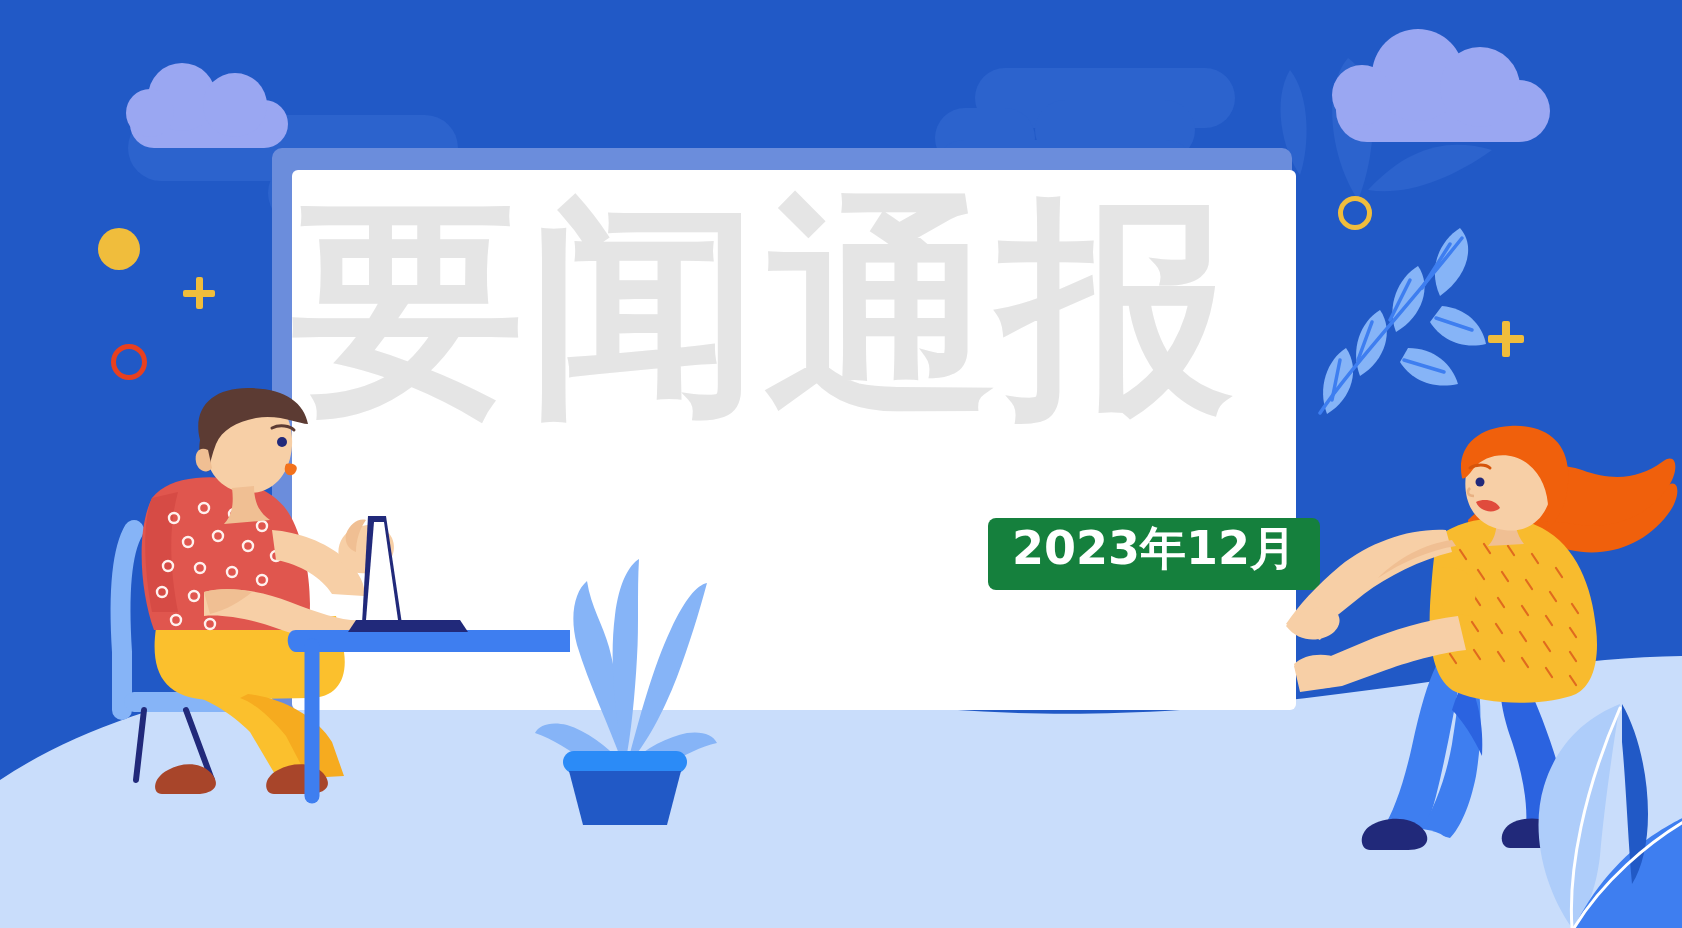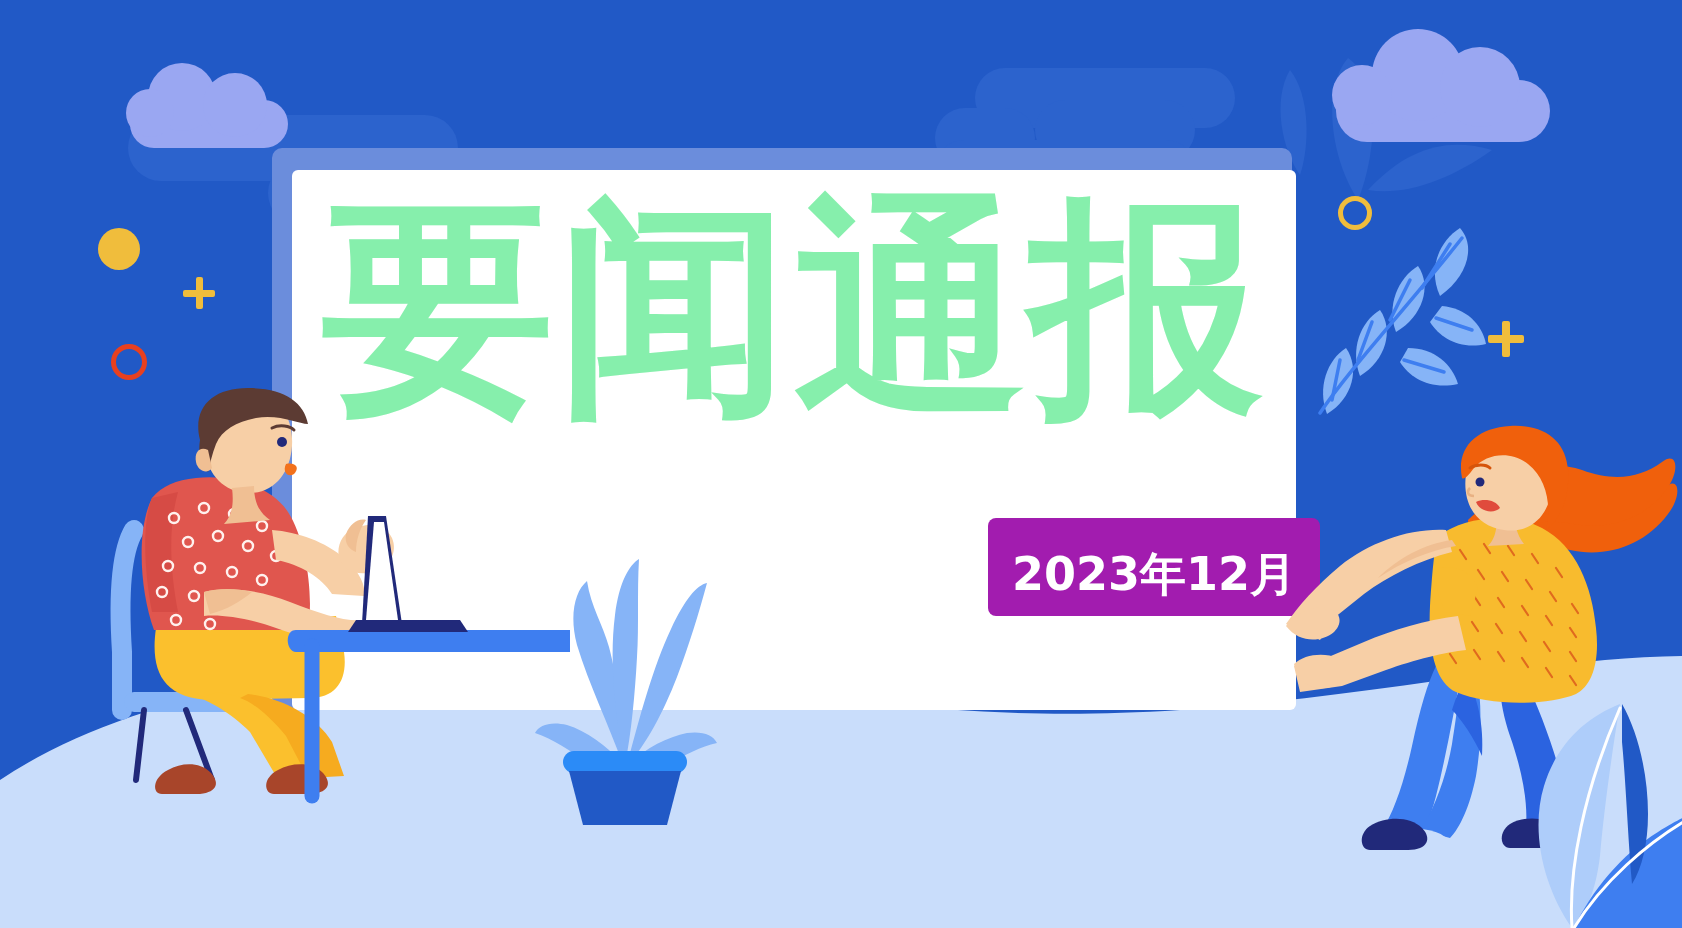--- a/index.html
+++ b/index.html
@@ -17,33 +17,32 @@
   #card-shadow{
     position:absolute;left:272px;top:148px;width:1020px;height:560px;
     background:#6b8ddc;border-radius:10px;
   }
   #card{
     position:absolute;left:292px;top:170px;width:1004px;height:540px;
     background:#ffffff;border-radius:6px;
   }
   #title{
     position:absolute;left:292px;top:188px;width:1004px;
-    text-align:center;
-    color:#86efac;
+    color:#e5e5e5;
     font-size:232px;
     line-height:240px;
     font-weight:700;
     letter-spacing:4px;
     white-space:nowrap;
     font-family:"DejaVu Sans","Liberation Sans",sans-serif;
   }
   #date-badge{
     position:absolute;left:988px;top:518px;
-    padding:28px 24px 14px 24px;
-    background:#a21caf;border-radius:8px;
+    padding:2px 24px 14px 24px;
+    background:#15803d;border-radius:8px;
     color:#ffffff;font-size:46px;font-weight:700;line-height:56px;
     white-space:nowrap;
     font-family:"DejaVu Sans","Liberation Sans",sans-serif;
   }
   
   #floor{position:absolute;left:0;top:600px;width:1682px;height:328px;}
   
   .dot{position:absolute;border-radius:50%;}
   .ring{position:absolute;border-radius:50%;background:transparent;}
   .plus-h{position:absolute;background:#f0bd3c;border-radius:2px;}

